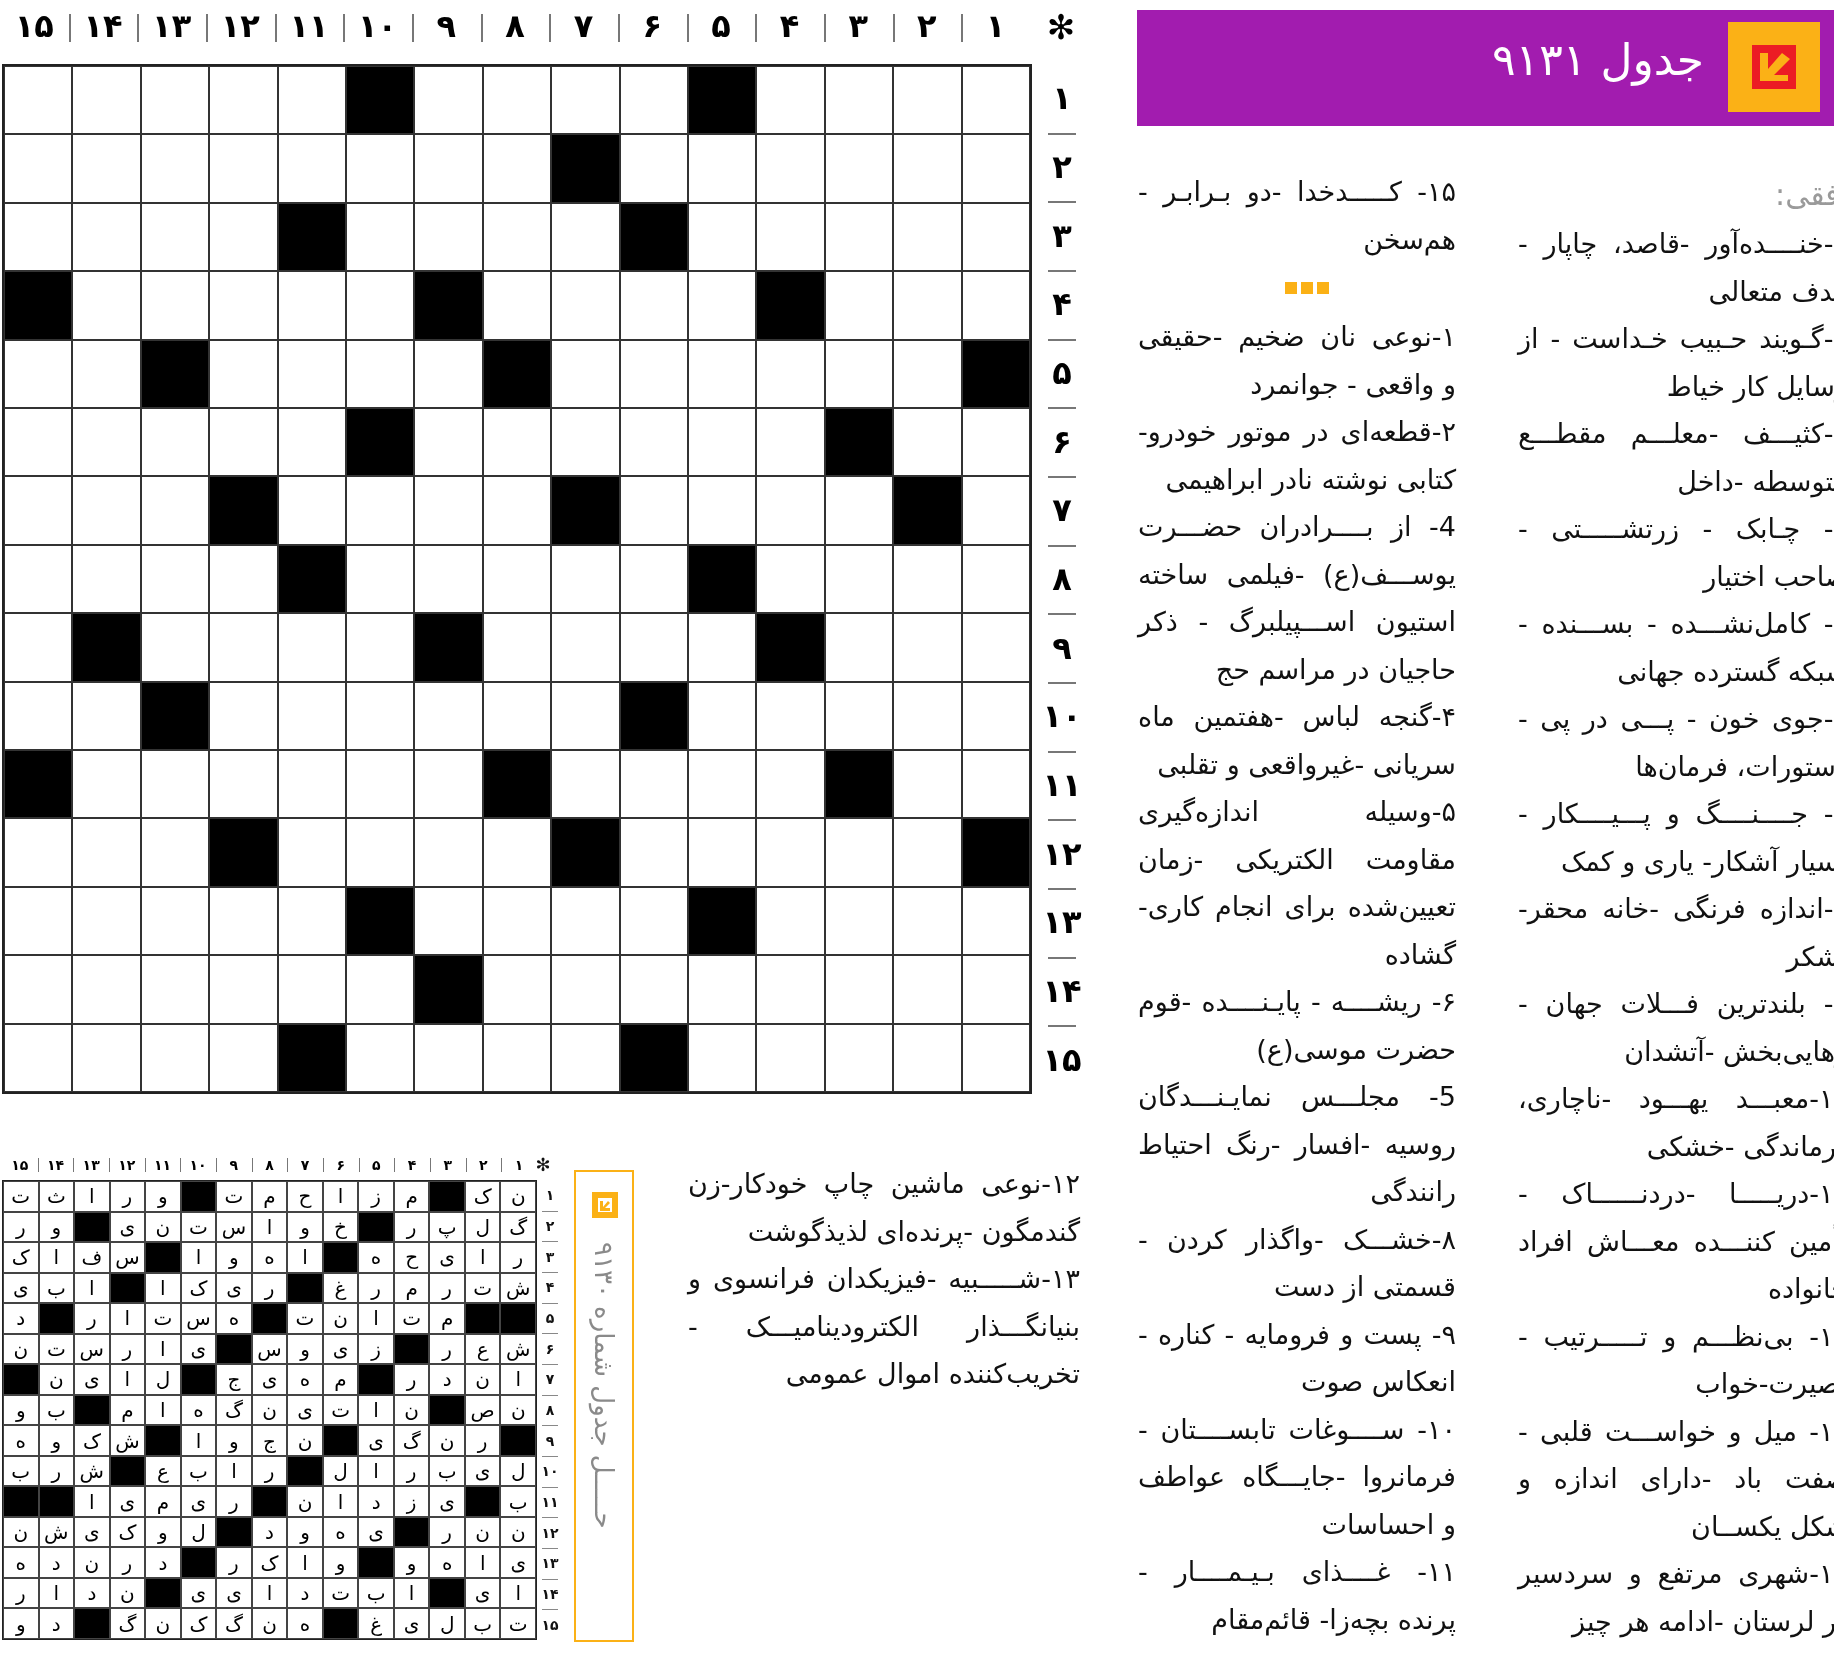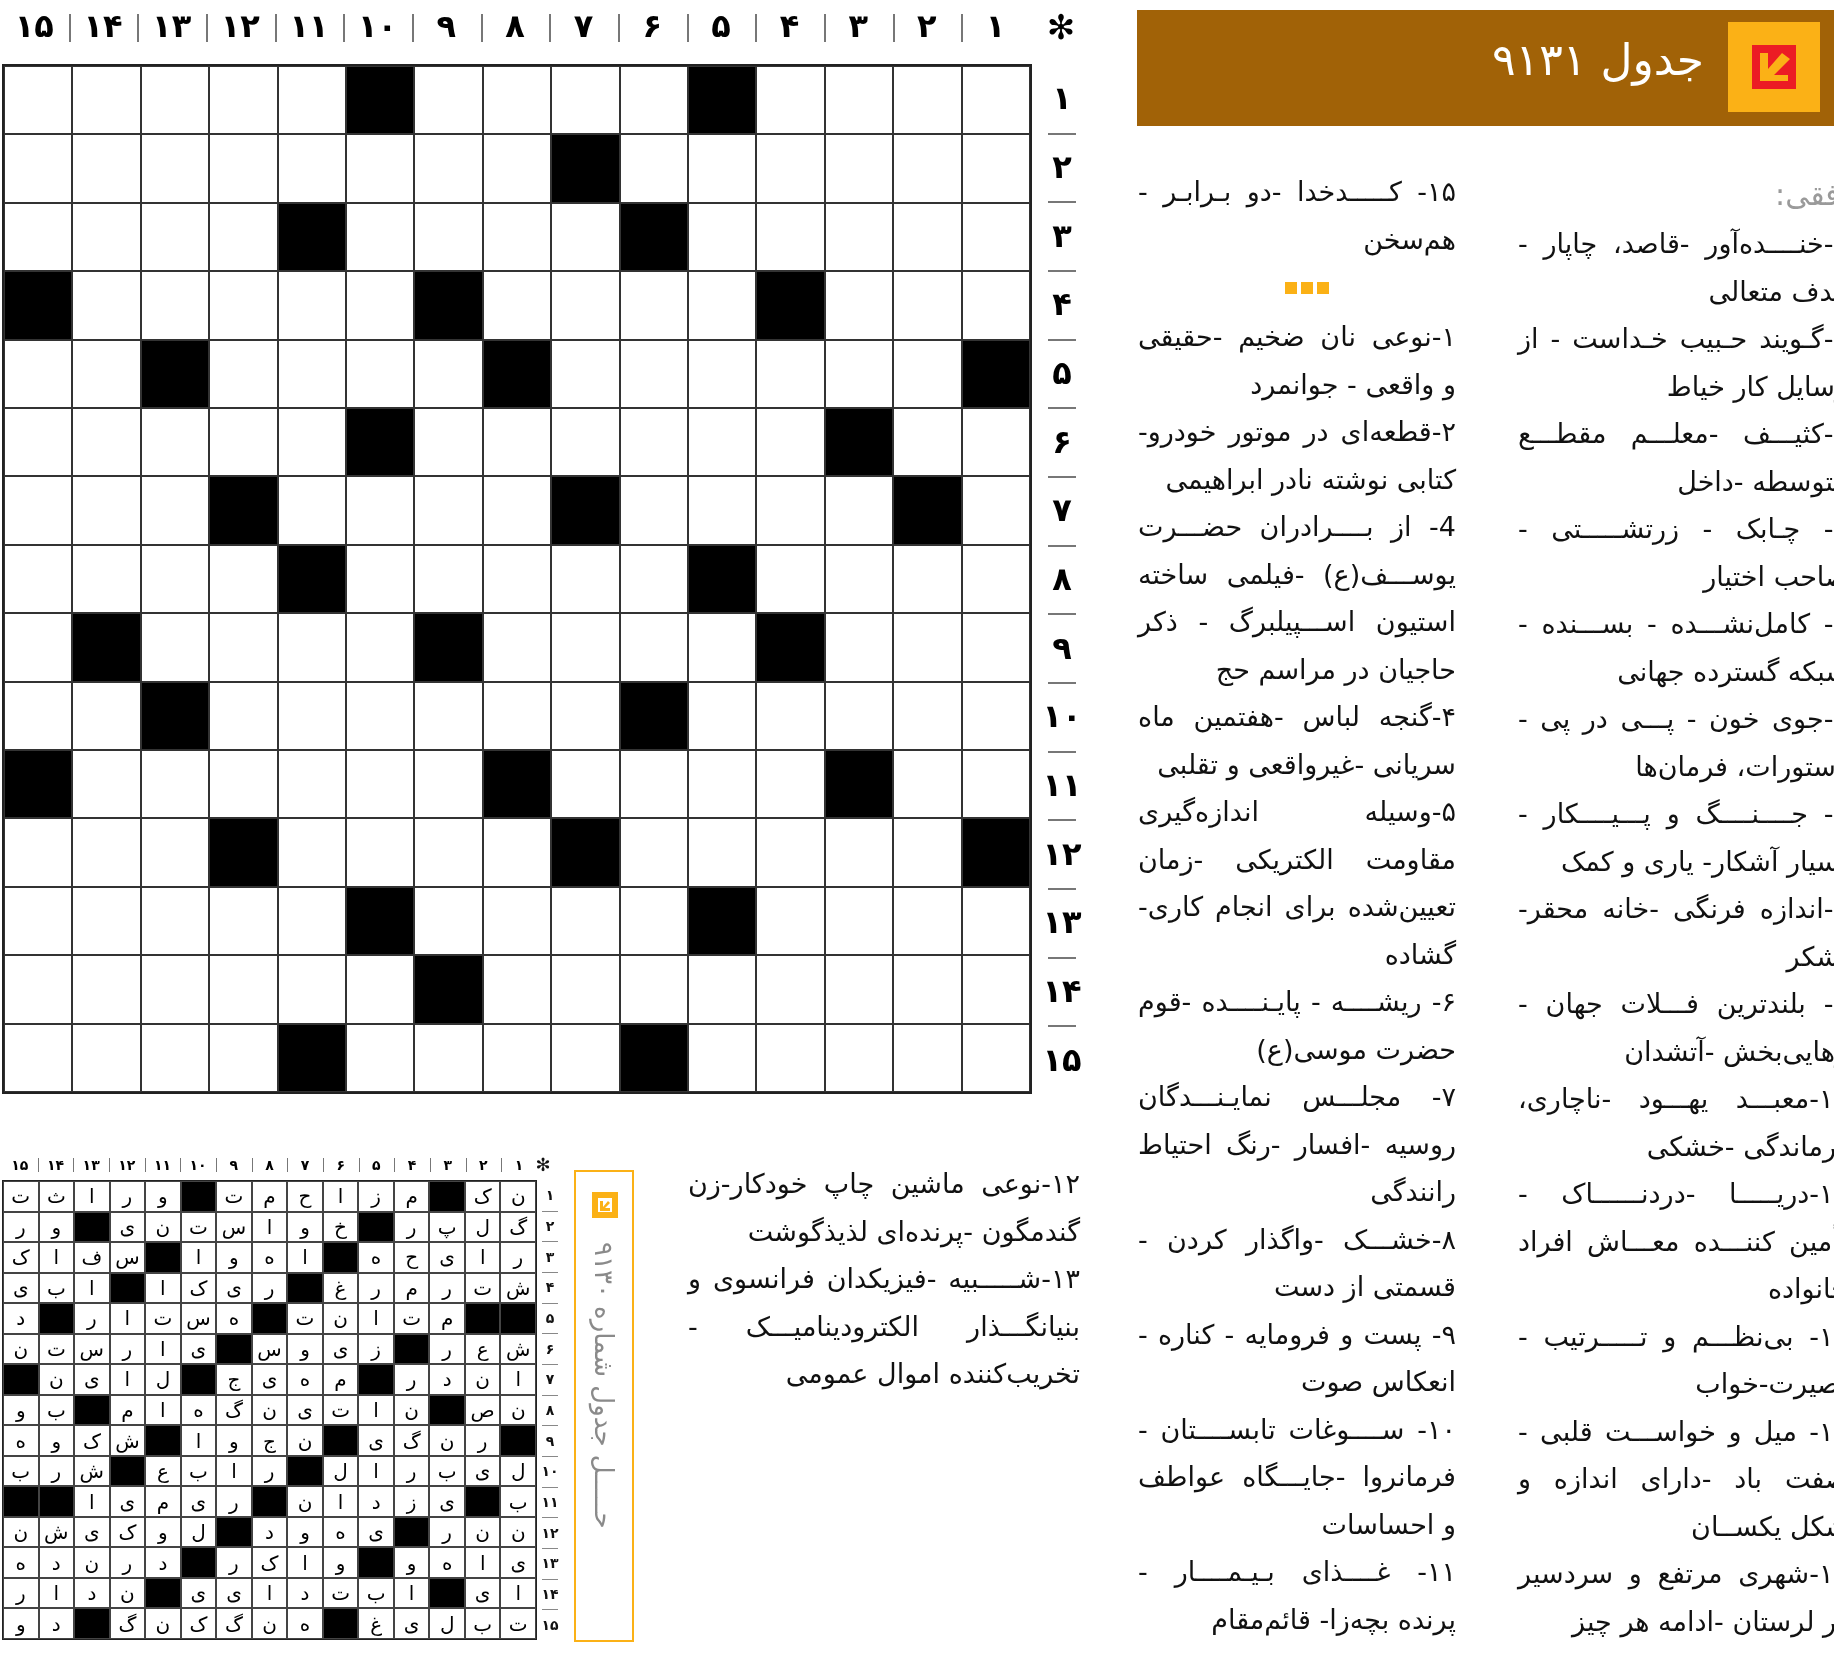--- a/index.html
+++ b/index.html
@@ -38,21 +38,21 @@
       flex: 1; display: flex; align-items: center; justify-content: center;
       font-weight: bold; font-size: 32px; color: #000; position: relative;
     }
     #row-labels .rl + .rl::before {
       content: ""; position: absolute; top: 0; left: 8px; width: 28px; border-top: 2px solid #777;
     }
 
     
     #header {
       position: absolute; left: 1137px; top: 10px; width: 697px; height: 116px;
-      background: #a16207; direction: rtl; display: flex; align-items: center;
+      background: #a21caf; direction: rtl; display: flex; align-items: center;
     }
     #logo {
       position: absolute; right: 14px; top: 12px; width: 92px; height: 90px; background: #fbb116;
       display: flex; align-items: center; justify-content: center;
     }
     #logo .inner { width: 44px; height: 44px; background: #ec1c24; position: relative; }
     #logo svg { position: absolute; left: 0; top: 0; }
     #header-title {
       position: absolute; right: 130px; top: 24px; color: #fff; font-size: 44px;
       font-family: "DejaVu Sans", sans-serif; font-weight: normal;
@@ -424,21 +424,21 @@
       <span></span>
       <span></span>
     </div>
   <div id="down-list-a">
       <div class="clue">۱-نوعی نان ضخیم -حقیقی و واقعی - جوانمرد</div>
       <div class="clue">۲-قطعه‌ای در موتور خودرو- کتابی نوشته نادر ابراهیمی</div>
       <div class="clue">4- از بــــرادران حضـــرت یوســـف(ع) -فیلمی ساخته استیون اســـپیلبرگ - ذکر حاجیان در مراسم حج</div>
       <div class="clue">۴-گنجه لباس -هفتمین ماه سریانی -غیرواقعی و تقلبی</div>
       <div class="clue">۵-وسیله اندازه‌گیری مقاومت الکتریکی -زمان تعیین‌شده برای انجام کاری- گشاده</div>
       <div class="clue">۶- ریشــــه - پایـنــــده -قوم حضرت موسی(ع)</div>
-      <div class="clue">۷- مجلـــس نمایـنـــدگان روسیه -افسار -رنگ احتیاط رانندگی</div>
+      <div class="clue">5- مجلـــس نمایـنـــدگان روسیه -افسار -رنگ احتیاط رانندگی</div>
       <div class="clue">۸-خشـــک -واگذار کردن - قسمتی از دست</div>
       <div class="clue">۹- پست و فرومایه - کناره - انعکاس صوت</div>
       <div class="clue">۱۰- ســــوغات تابســــتان - فرمانروا -جایـــگاه عواطف و احساسات</div>
       <div class="clue">۱۱- غــــذای بـیـمــــار - پرنده بچه‌زا- قائم‌مقام</div>
     </div>
 </div>
 
 <div id="col-down-b" class="clue-col">
   <div id="down-list-b">
       <div class="clue">۱۲-نوعی ماشین چاپ خودکار-زن گندمگون -پرنده‌ای لذیذگوشت</div>

